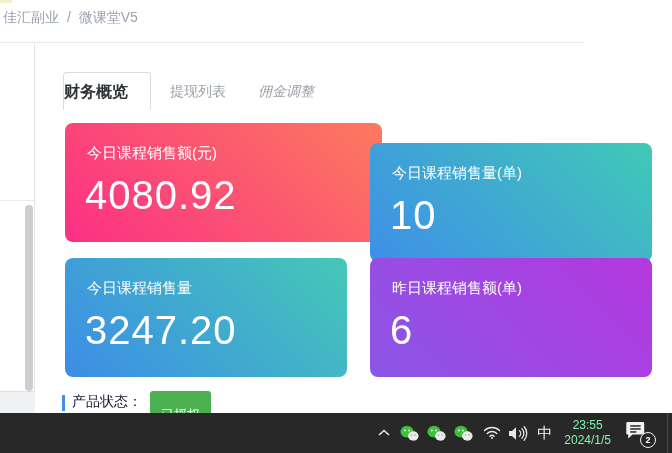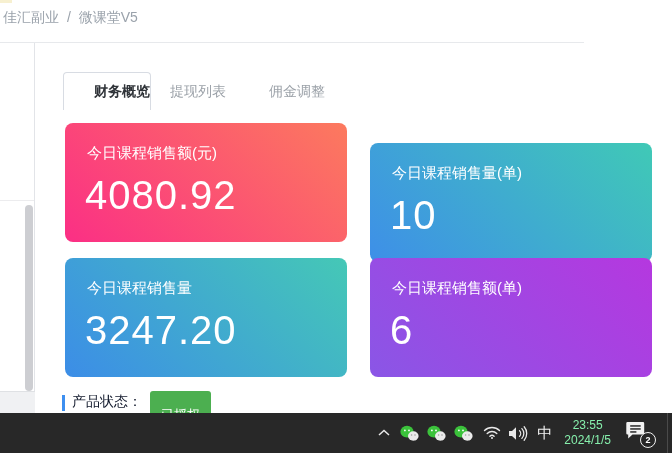--- a/index.html
+++ b/index.html
@@ -22,25 +22,25 @@
   .gray-bottom-left{position:absolute;left:0;top:391px;width:56px;height:22px;background:#f0f1f3;border-top:1px solid #dfe1e4;}
   .gray-left-strip{position:absolute;left:35px;top:357px;width:21px;height:34px;background:#f3f4f6;}
 
   
   .main{position:absolute;left:35px;top:43px;width:637px;height:370px;background:#fff;}
 
   
   .tab-active{
     position:absolute;left:28px;top:29px;width:88px;height:38px;box-sizing:border-box;
     border:1px solid #d8dce3;border-bottom:none;border-radius:4px 4px 0 0;background:#fff;
-    line-height:37px;text-align:right;font-size:14px;font-weight:600;color:#2f3338;cursor:pointer;
+    line-height:37px;text-align:left;font-size:16px;font-weight:600;color:#2f3338;cursor:pointer;
   }
   .tab-inactive{position:absolute;top:29px;height:38px;line-height:38px;font-size:14px;color:#9ba1a8;cursor:pointer;white-space:nowrap;}
   .tab-withdraw{left:135px;}
-  .tab-commission{left:234px;}
+  .tab-commission{left:223px;font-style:italic;}
 
   
   .stat-card{position:absolute;width:282px;height:119px;border-radius:8px;color:#fff;}
   .card-1{left:30px;top:80px;}
   .card-2{left:335px;top:80px;}
   .card-3{left:30px;top:215px;}
   .card-4{left:335px;top:215px;}
   .card-label{position:absolute;left:22px;top:21px;font-size:15px;color:#fff;}
   .card-value{position:absolute;left:20px;top:50px;font-size:40px;font-weight:500;letter-spacing:1px;color:#fff;}
 
@@ -89,34 +89,34 @@
 </div>
 <div class="gray-left-strip"></div>
 <div class="gray-bottom-left"></div>
 
 <div class="main">
 
   <div class="tab-active">财务概览</div>
   <div class="tab-inactive tab-withdraw">提现列表</div>
   <div class="tab-inactive tab-commission">佣金调整</div>
 
-  <div class="stat-card card-1" style="background: linear-gradient(45deg, rgb(251, 47, 133), rgb(252, 122, 94));">
+  <div class="stat-card card-1" style="background: linear-gradient(45deg, rgb(251, 47, 133), rgb(252, 122, 94)); padding-left: 35px;">
     <div class="card-label">今日课程销售额(元)</div>
     <div class="card-value">4080.92</div>
   </div>
   <div class="stat-card card-2" style="background: linear-gradient(45deg, rgb(62, 143, 232), rgb(64, 201, 182)); margin-top: 20px;">
     <div class="card-label">今日课程销售量(单)</div>
     <div class="card-value">10</div>
   </div>
   <div class="stat-card card-3" style="background: linear-gradient(45deg, rgb(60, 141, 231), rgb(69, 200, 182));">
     <div class="card-label">今日课程销售量</div>
     <div class="card-value">3247.20</div>
   </div>
   <div class="stat-card card-4" style="background: linear-gradient(45deg, rgb(138, 86, 230), rgb(181, 56, 223));">
-    <div class="card-label">今日课程销售额(单)</div>
+    <div class="card-label">昨日课程销售额(单)</div>
     <div class="card-value">6</div>
   </div>
 
   <div class="status-row">
     <div class="status-accent" style="background: rgb(61, 143, 240);"></div>
     <div class="status-label">产品状态：</div>
     <div class="status-badge" style="background: rgb(76, 175, 80);">已授权</div>
   </div>
 
 </div>

